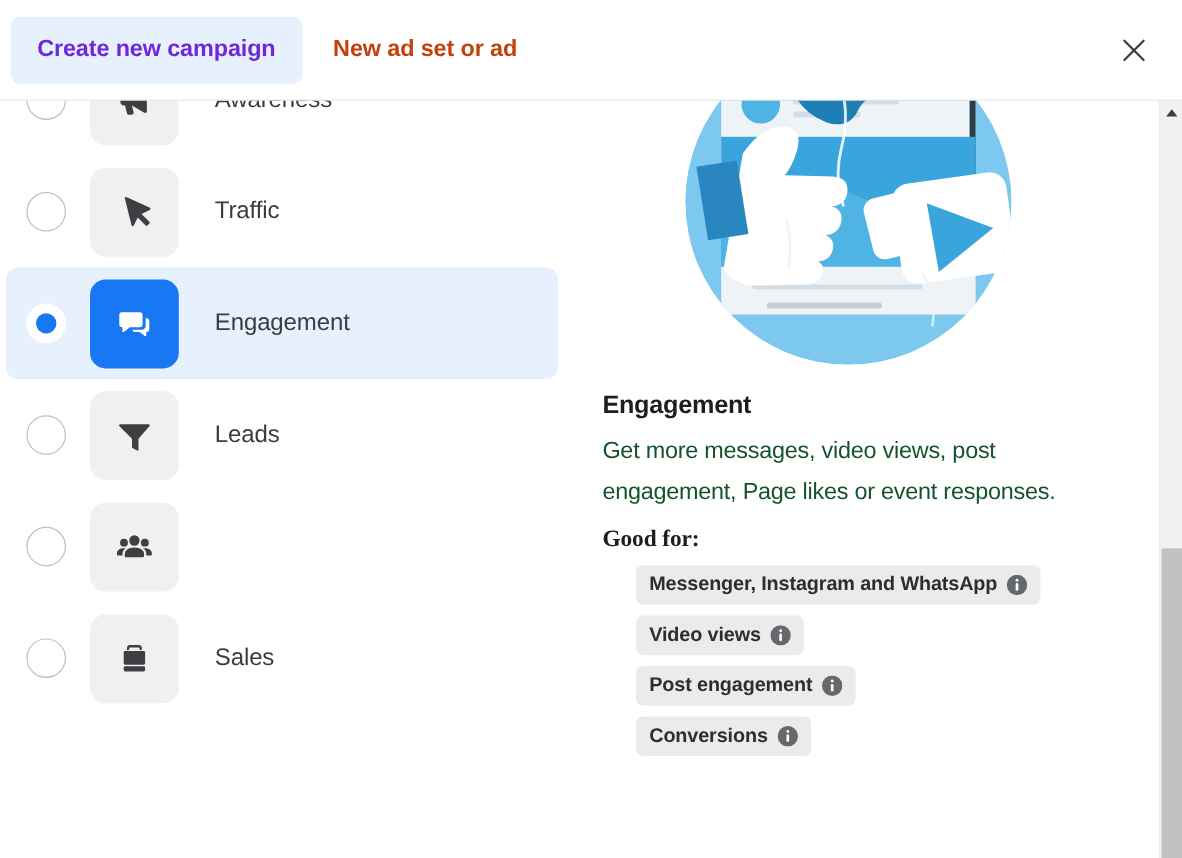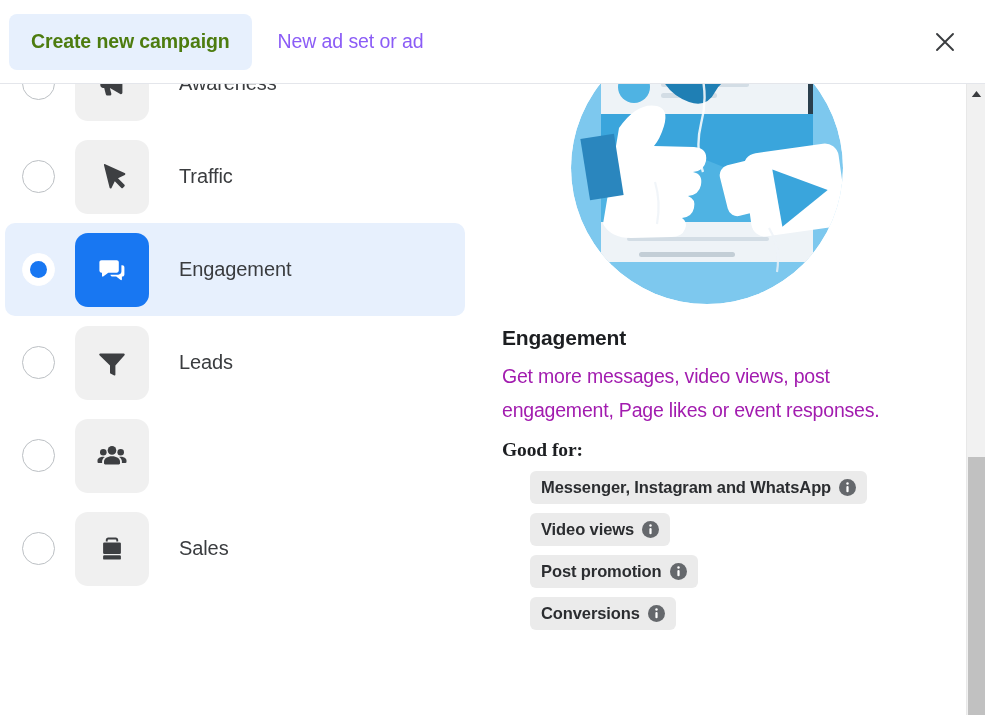--- a/index.html
+++ b/index.html
@@ -44,31 +44,32 @@
 
   .tab {
     display: flex;
     align-items: center;
     justify-content: center;
     height: 56px;
     padding: 0 22px;
     border-radius: 8px;
     font-size: 19.5px;
     letter-spacing: -0.1px;
-    color: #8b5cf6;
+    color: #c2410c;
     cursor: pointer;
     white-space: nowrap;
     user-select: none;
     background: transparent;
     border: none;
     font-family: "Liberation Sans", sans-serif;
+    font-weight: bold;
   }
   .tab.active {
     background: #e7f0fd;
-    color: #4d7c0f;
+    color: #6d28d9;
     font-weight: bold;
   }
 
   .close-btn {
     width: 44px;
     height: 44px;
     border: none;
     background: transparent;
     border-radius: 50%;
     display: flex;
@@ -180,21 +181,21 @@
     font-size: 21px;
     font-weight: bold;
     color: #1c1e21;
     letter-spacing: -0.2px;
   }
   .details-desc {
     margin: 9px 0 0 2px;
     width: 400px;
     font-size: 19.5px;
     line-height: 34px;
-    color: #a21caf;
+    color: #14532d;
     letter-spacing: -0.2px;
   }
   .good-for {
     margin: 12px 0 0 2px;
     font-size: 19.5px;
     font-weight: bold;
     color: #1c1e21;
     letter-spacing: -0.1px;
     font-family: Liberation Serif, serif;
   }
@@ -419,21 +420,21 @@
           </span>
           <span class="chip">
             <span>Video views</span>
             <svg class="info-icon" viewBox="0 0 16 16">
               <circle cx="8" cy="8" r="8" fill="#65686c"></circle>
               <circle cx="8" cy="4.3" r="1.15" fill="#ffffff"></circle>
               <rect x="6.95" y="6.5" width="2.1" height="6" rx="1.05" fill="#ffffff"></rect>
             </svg>
           </span>
           <span class="chip">
-            <span>Post promotion</span>
+            <span>Post engagement</span>
             <svg class="info-icon" viewBox="0 0 16 16">
               <circle cx="8" cy="8" r="8" fill="#65686c"></circle>
               <circle cx="8" cy="4.3" r="1.15" fill="#ffffff"></circle>
               <rect x="6.95" y="6.5" width="2.1" height="6" rx="1.05" fill="#ffffff"></rect>
             </svg>
           </span>
           <span class="chip">
             <span>Conversions</span>
             <svg class="info-icon" viewBox="0 0 16 16">
               <circle cx="8" cy="8" r="8" fill="#65686c"></circle>

